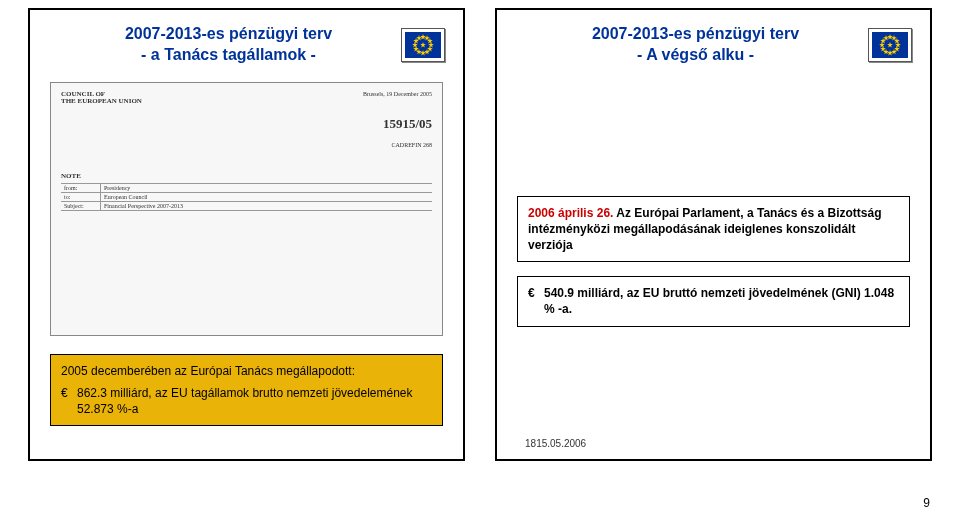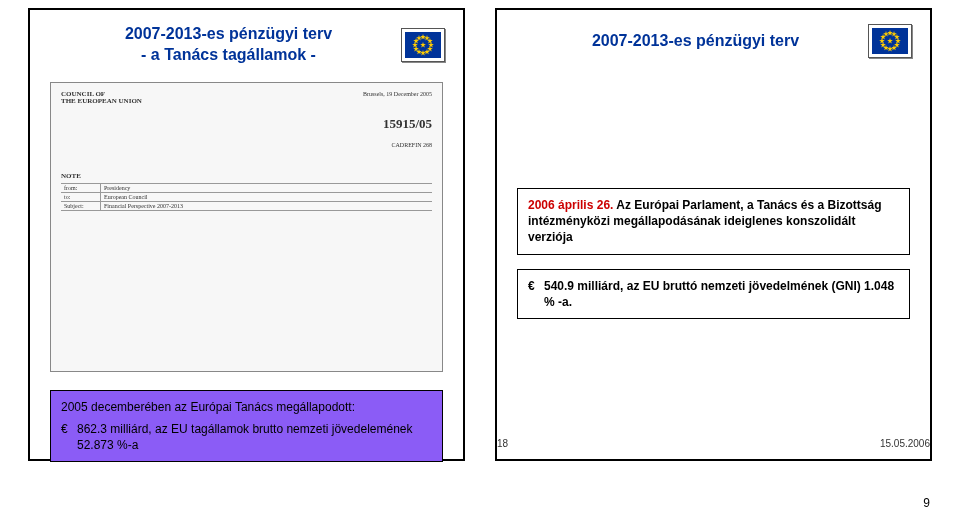--- a/index.html
+++ b/index.html
@@ -55,21 +55,21 @@
     }
     .flag {
       width: 36px;
       height: 26px;
       background: #003399;
       position: relative;
     }
     .flag svg { width: 100%; height: 100%; }
     .doc-image {
       margin: 6px 10px 0 10px;
-      height: 290px;
+      height: 254px;
       border: 1px solid #888;
       background: #f7f7f7;
       position: relative;
       font-size: 6px;
       color: #333;
       padding: 8px 10px;
       font-family: "Times New Roman", serif;
     }
     .doc-row { display: flex; justify-content: space-between; margin-bottom: 2px;}
     .doc-header-left { font-weight: bold; font-size: 7px; line-height: 1.1;}
@@ -80,21 +80,21 @@
     .doc-table-row { display: flex; border-top: 1px solid #999; font-size: 6px;}
     .doc-table-row:last-child { border-bottom: 1px solid #999;}
     .doc-table-row .left { width: 40px; padding: 1px 3px; border-right: 1px solid #999;}
     .doc-table-row .right { flex: 1; padding: 1px 3px;}
     .body-box {
       border: 1px solid #000;
       margin: 18px 10px 6px 10px;
       padding: 8px 10px;
       font-size: 12px;
       line-height: 1.35;
-      background: #8b5cf6;
+      background: #eab308;
     }
     .body-box .lead {
       margin-bottom: 6px;
     }
     .body-box .bullet {
       display: flex;
     }
     .body-box .bullet .euro {
       width: 16px;
       flex-shrink: 0;
@@ -110,22 +110,22 @@
       font-size: 12px;
       line-height: 1.35;
     }
     .red { color: #cc0000; }
     .footer-row {
       position: absolute;
       bottom: 10px;
       left: 0;
       right: 0;
       display: flex;
-      justify-content: space-between;
-      padding: 0 0;
+      justify-content: flex-start;
+      padding: 0 28px;
       font-size: 10px;
       color: #333;
     }
     .page-num {
       position: absolute;
       bottom: 4px;
       right: 30px;
       font-size: 12px;
       color: #000;
     }
@@ -197,20 +197,21 @@
           <span class="euro">€</span>
           <span>862.3 milliárd,  az EU tagállamok brutto nemzeti jövedelemének 52.873 %-a</span>
         </div>
       </div>
     </div>
 
     <div class="slide">
       <div class="slide-header">
         <div class="slide-title">
           <span>2007-2013-es pénzügyi terv</span><br>
+          <span>- A végső alku -</span>
         </div>
         <div class="flag-wrap">
           <div class="flag">
             <svg viewBox="0 0 36 26">
               <rect width="36" height="26" fill="#003399"></rect>
               <g fill="#ffcc00" transform="translate(18,13)">
                 <g id="star2">
                     <polygon points="0,-3 0.7,-0.9 2.85,-0.9 1.1,0.35 1.76,2.4 0,1.15 -1.76,2.4 -1.1,0.35 -2.85,-0.9 -0.7,-0.9"></polygon>
                   </g>
                 <use href="#star2" transform="rotate(30) translate(0,-8) rotate(-30)"></use>

